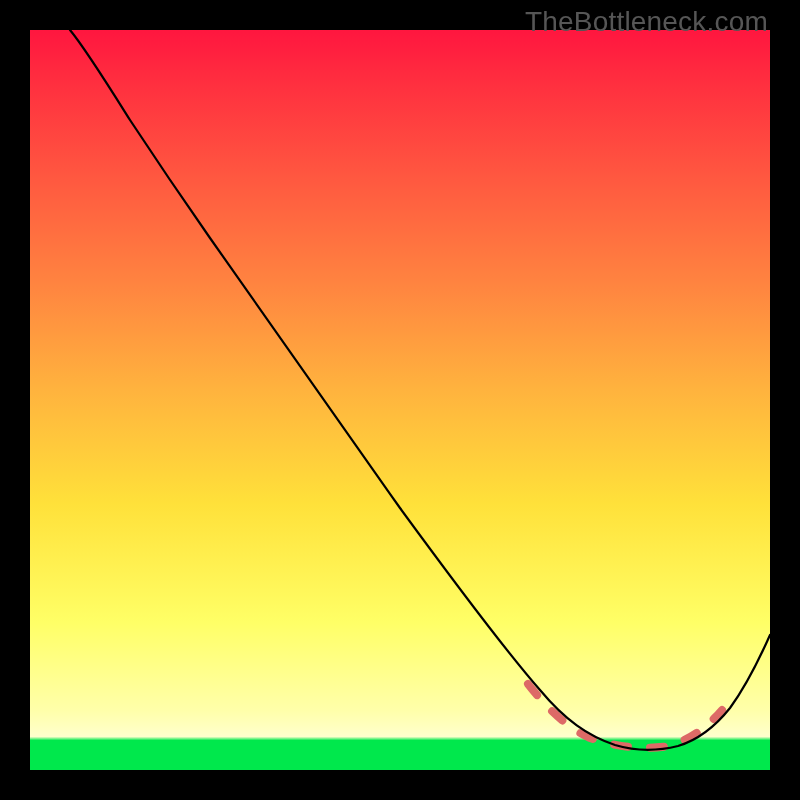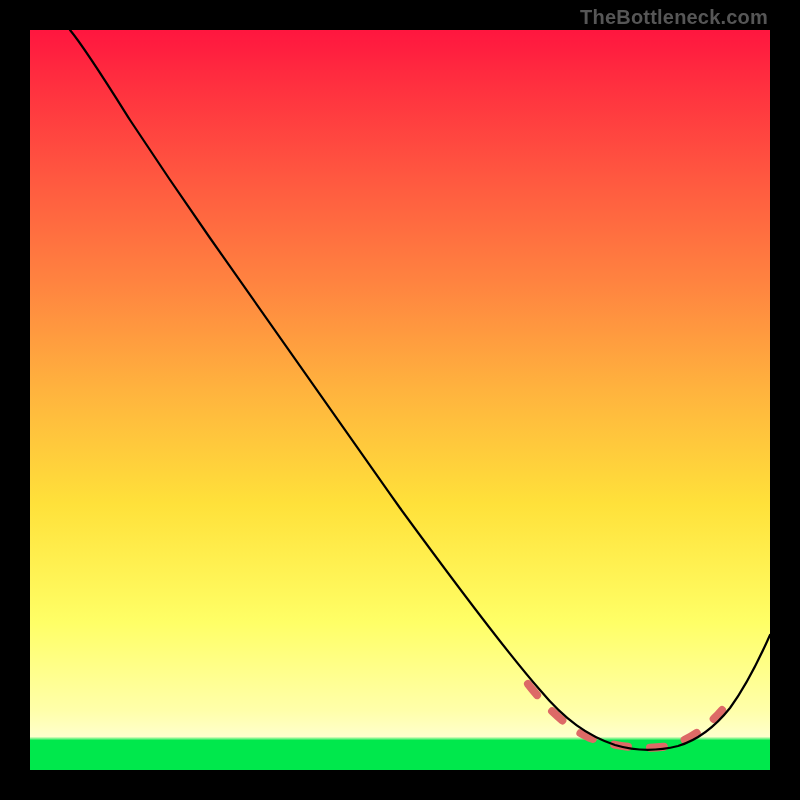--- a/index.html
+++ b/index.html
@@ -38,22 +38,22 @@
       #ffffcc 95.5%,
       #00e84c 96%,
       #00e84c 100%
     );
   }
   .watermark {
     position: absolute;
     top: 6px;
     right: 32px;
     font-family: Arial, Helvetica, sans-serif;
-    font-size: 20px;
-    font-weight: 700;
+    font-size: 28px;
+    font-weight: 400;
     color: #565656;
     letter-spacing: 0.2px;
   }
   svg.curve {
     position: absolute;
     left: 0;
     top: 0;
     width: 740px;
     height: 740px;
     overflow: visible;

